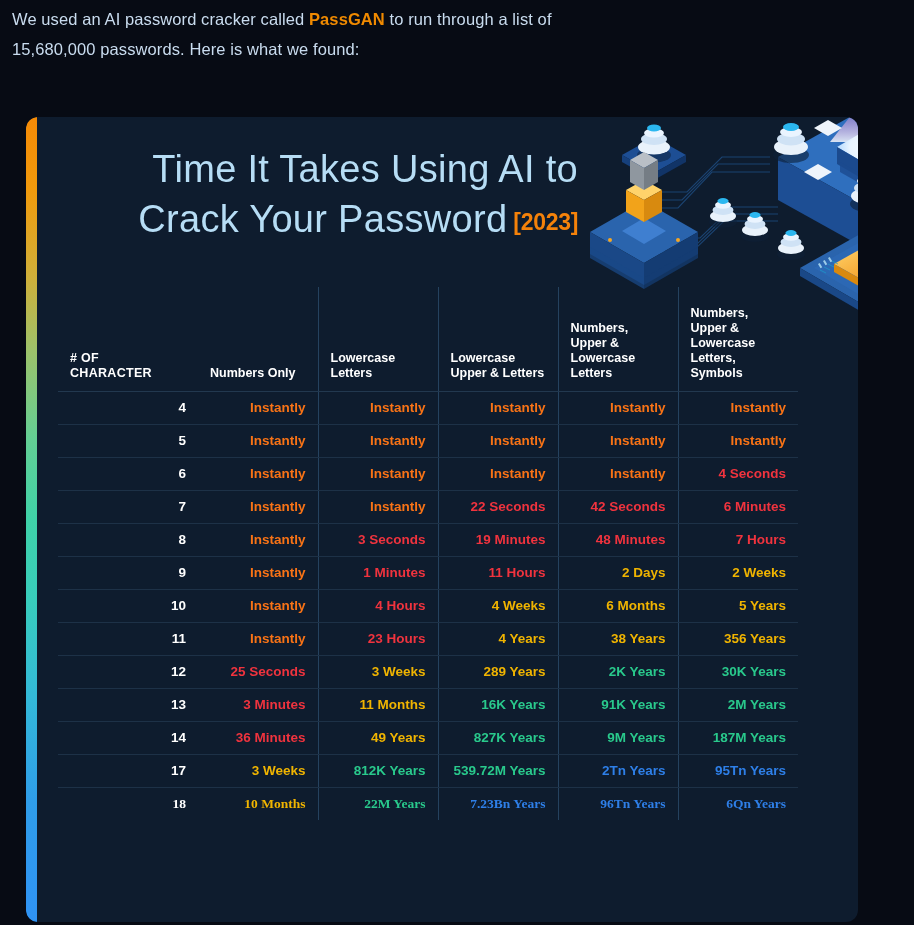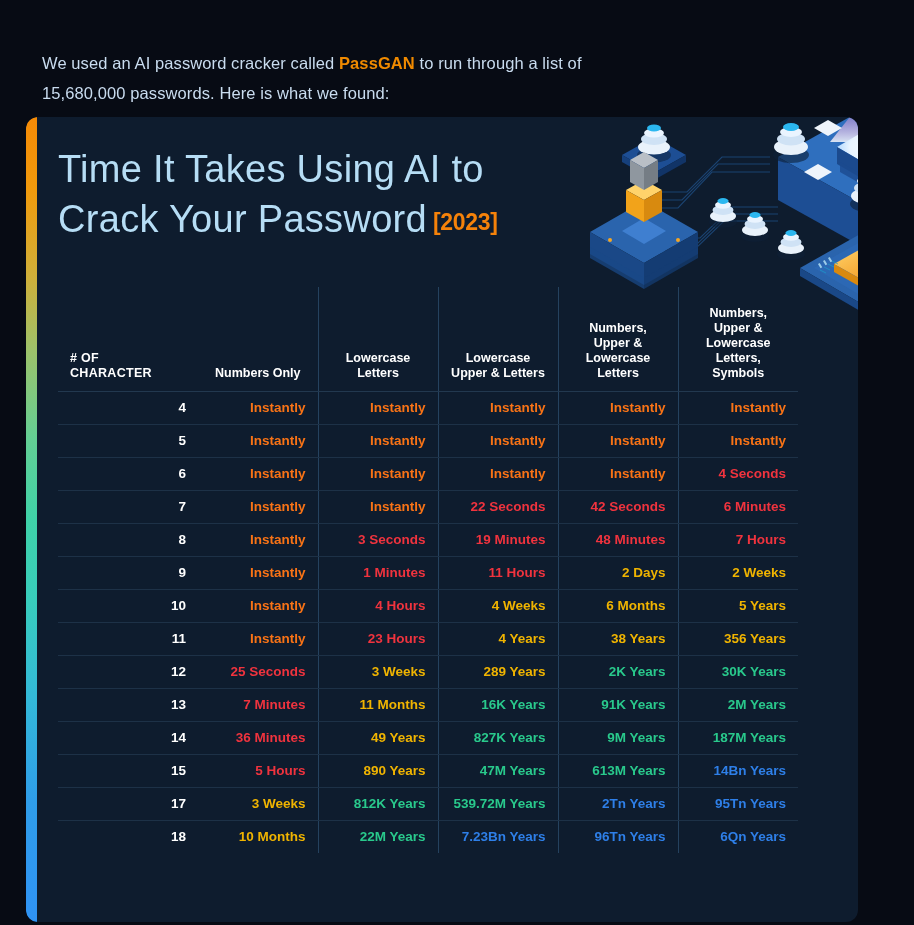--- a/index.html
+++ b/index.html
@@ -8,28 +8,27 @@
     width: 914px;
     height: 925px;
     background: #070b14;
     font-family: "Liberation Sans", sans-serif;
     overflow: hidden;
   }
 
   
   #intro {
     position: absolute;
-    left: 42px;
+    left: 12px;
     top: 4px;
     width: 600px;
     font-size: 16.5px;
     line-height: 30px;
     color: #c9dcef;
     letter-spacing: .1px;
-    margin-top: 44px;
   }
   #intro .brand {
     color: #f08a00;
     font-weight: bold;
   }
 
   
   #card {
     position: absolute;
     left: 26px;
@@ -76,20 +75,21 @@
     top: 27px;
     width: 520px;
   }
   #heading .line {
     font-size: 38px;
     line-height: 50px;
     font-weight: 300;
     color: #b6ddf5;
     letter-spacing: .3px;
     white-space: nowrap;
+    text-align: right;
   }
   #heading .year {
     color: #f5820a;
     font-size: 23px;
     font-weight: bold;
     letter-spacing: -.3px;
     vertical-align: 2px;
     margin-left: 6px;
   }
 
@@ -105,21 +105,21 @@
     border-collapse: collapse;
     table-layout: fixed;
   }
   col.c0 { width: 140px; }
   col.cx { width: 120px; }
 
   thead th {
     vertical-align: bottom;
     padding: 0 12px 10px 12px;
     height: 104px;
-    text-align: center;
+    text-align: left;
     font-size: 12.5px;
     line-height: 15px;
     font-weight: bold;
     color: #ffffff;
     border-right: 1px solid #25425f;
     border-bottom: 1px solid #22384f;
   }
   thead th.first {
     text-align: left;
     border-right: none;
@@ -129,21 +129,21 @@
 
   tbody td {
     height: 33px;
     padding: 0 12px;
     text-align: right;
     font-size: 13.5px;
     font-weight: bold;
     border-right: 1px solid #25425f;
     border-bottom: 1px solid #1d3147;
   }
-  tbody tr:last-child td { border-bottom: none; }
+  tbody tr:last-child td { border-bottom: none; font-family: Liberation Serif, serif; }
   tbody td.first {
     border-right: none;
     color: #ffffff;
   }
   tbody td.last { border-right: none; }
 
   
   .v-instant { color: #f97316; }
   .v-red     { color: #f0333e; }
   .v-amber   { color: #f0b400; }
@@ -458,43 +458,35 @@
           <tr>
             <td class="first">12</td>
             <td class="v-red">25 Seconds</td>
             <td class="v-amber">3 Weeks</td>
             <td class="v-amber">289 Years</td>
             <td class="v-green">2K Years</td>
             <td class="v-green last">30K Years</td>
           </tr>
           <tr>
             <td class="first">13</td>
-            <td class="v-red">7 Minutes</td>
+            <td class="v-red">3 Minutes</td>
             <td class="v-amber">11 Months</td>
             <td class="v-green">16K Years</td>
             <td class="v-green">91K Years</td>
             <td class="v-green last">2M Years</td>
           </tr>
           <tr>
             <td class="first">14</td>
             <td class="v-red">36 Minutes</td>
             <td class="v-amber">49 Years</td>
             <td class="v-green">827K Years</td>
             <td class="v-green">9M Years</td>
             <td class="v-green last">187M Years</td>
           </tr>
           <tr>
-            <td class="first">15</td>
-            <td class="v-red">5 Hours</td>
-            <td class="v-amber">890 Years</td>
-            <td class="v-green">47M Years</td>
-            <td class="v-green">613M Years</td>
-            <td class="v-blue last">14Bn Years</td>
-          </tr>
-          <tr>
             <td class="first">17</td>
             <td class="v-amber">3 Weeks</td>
             <td class="v-green">812K Years</td>
             <td class="v-green">539.72M Years</td>
             <td class="v-blue">2Tn Years</td>
             <td class="v-blue last">95Tn Years</td>
           </tr>
           <tr>
             <td class="first">18</td>
             <td class="v-amber">10 Months</td>

